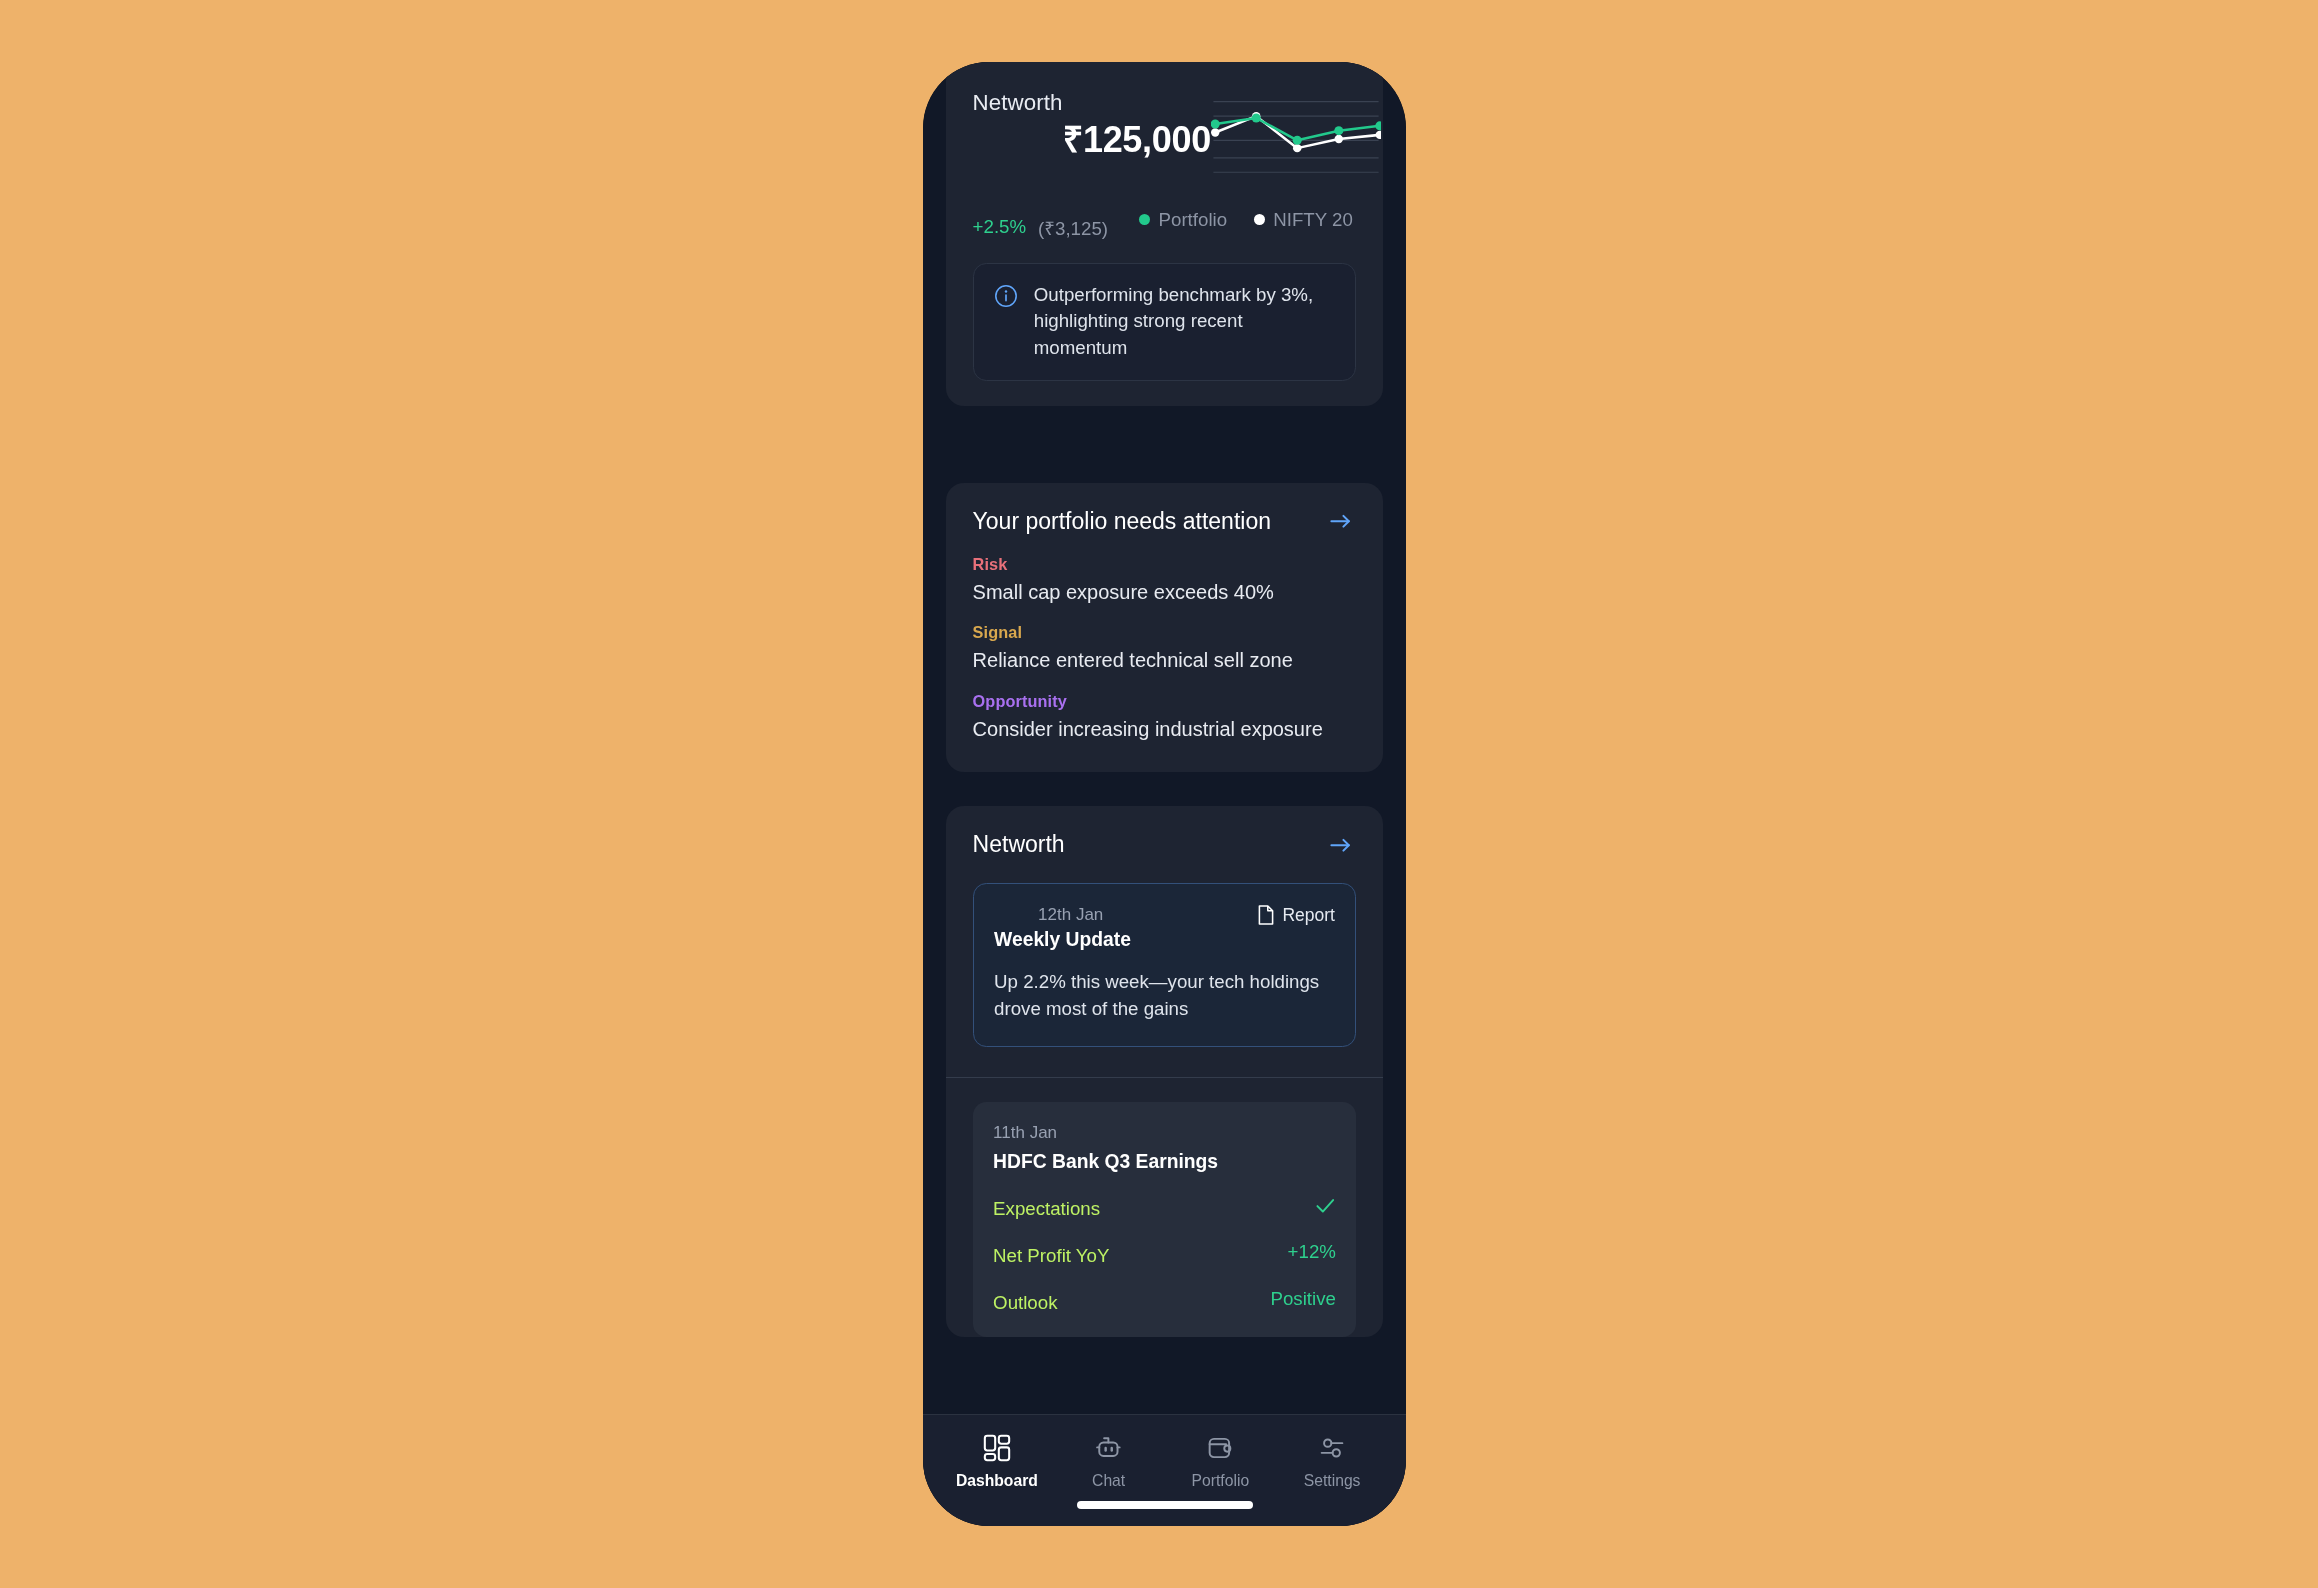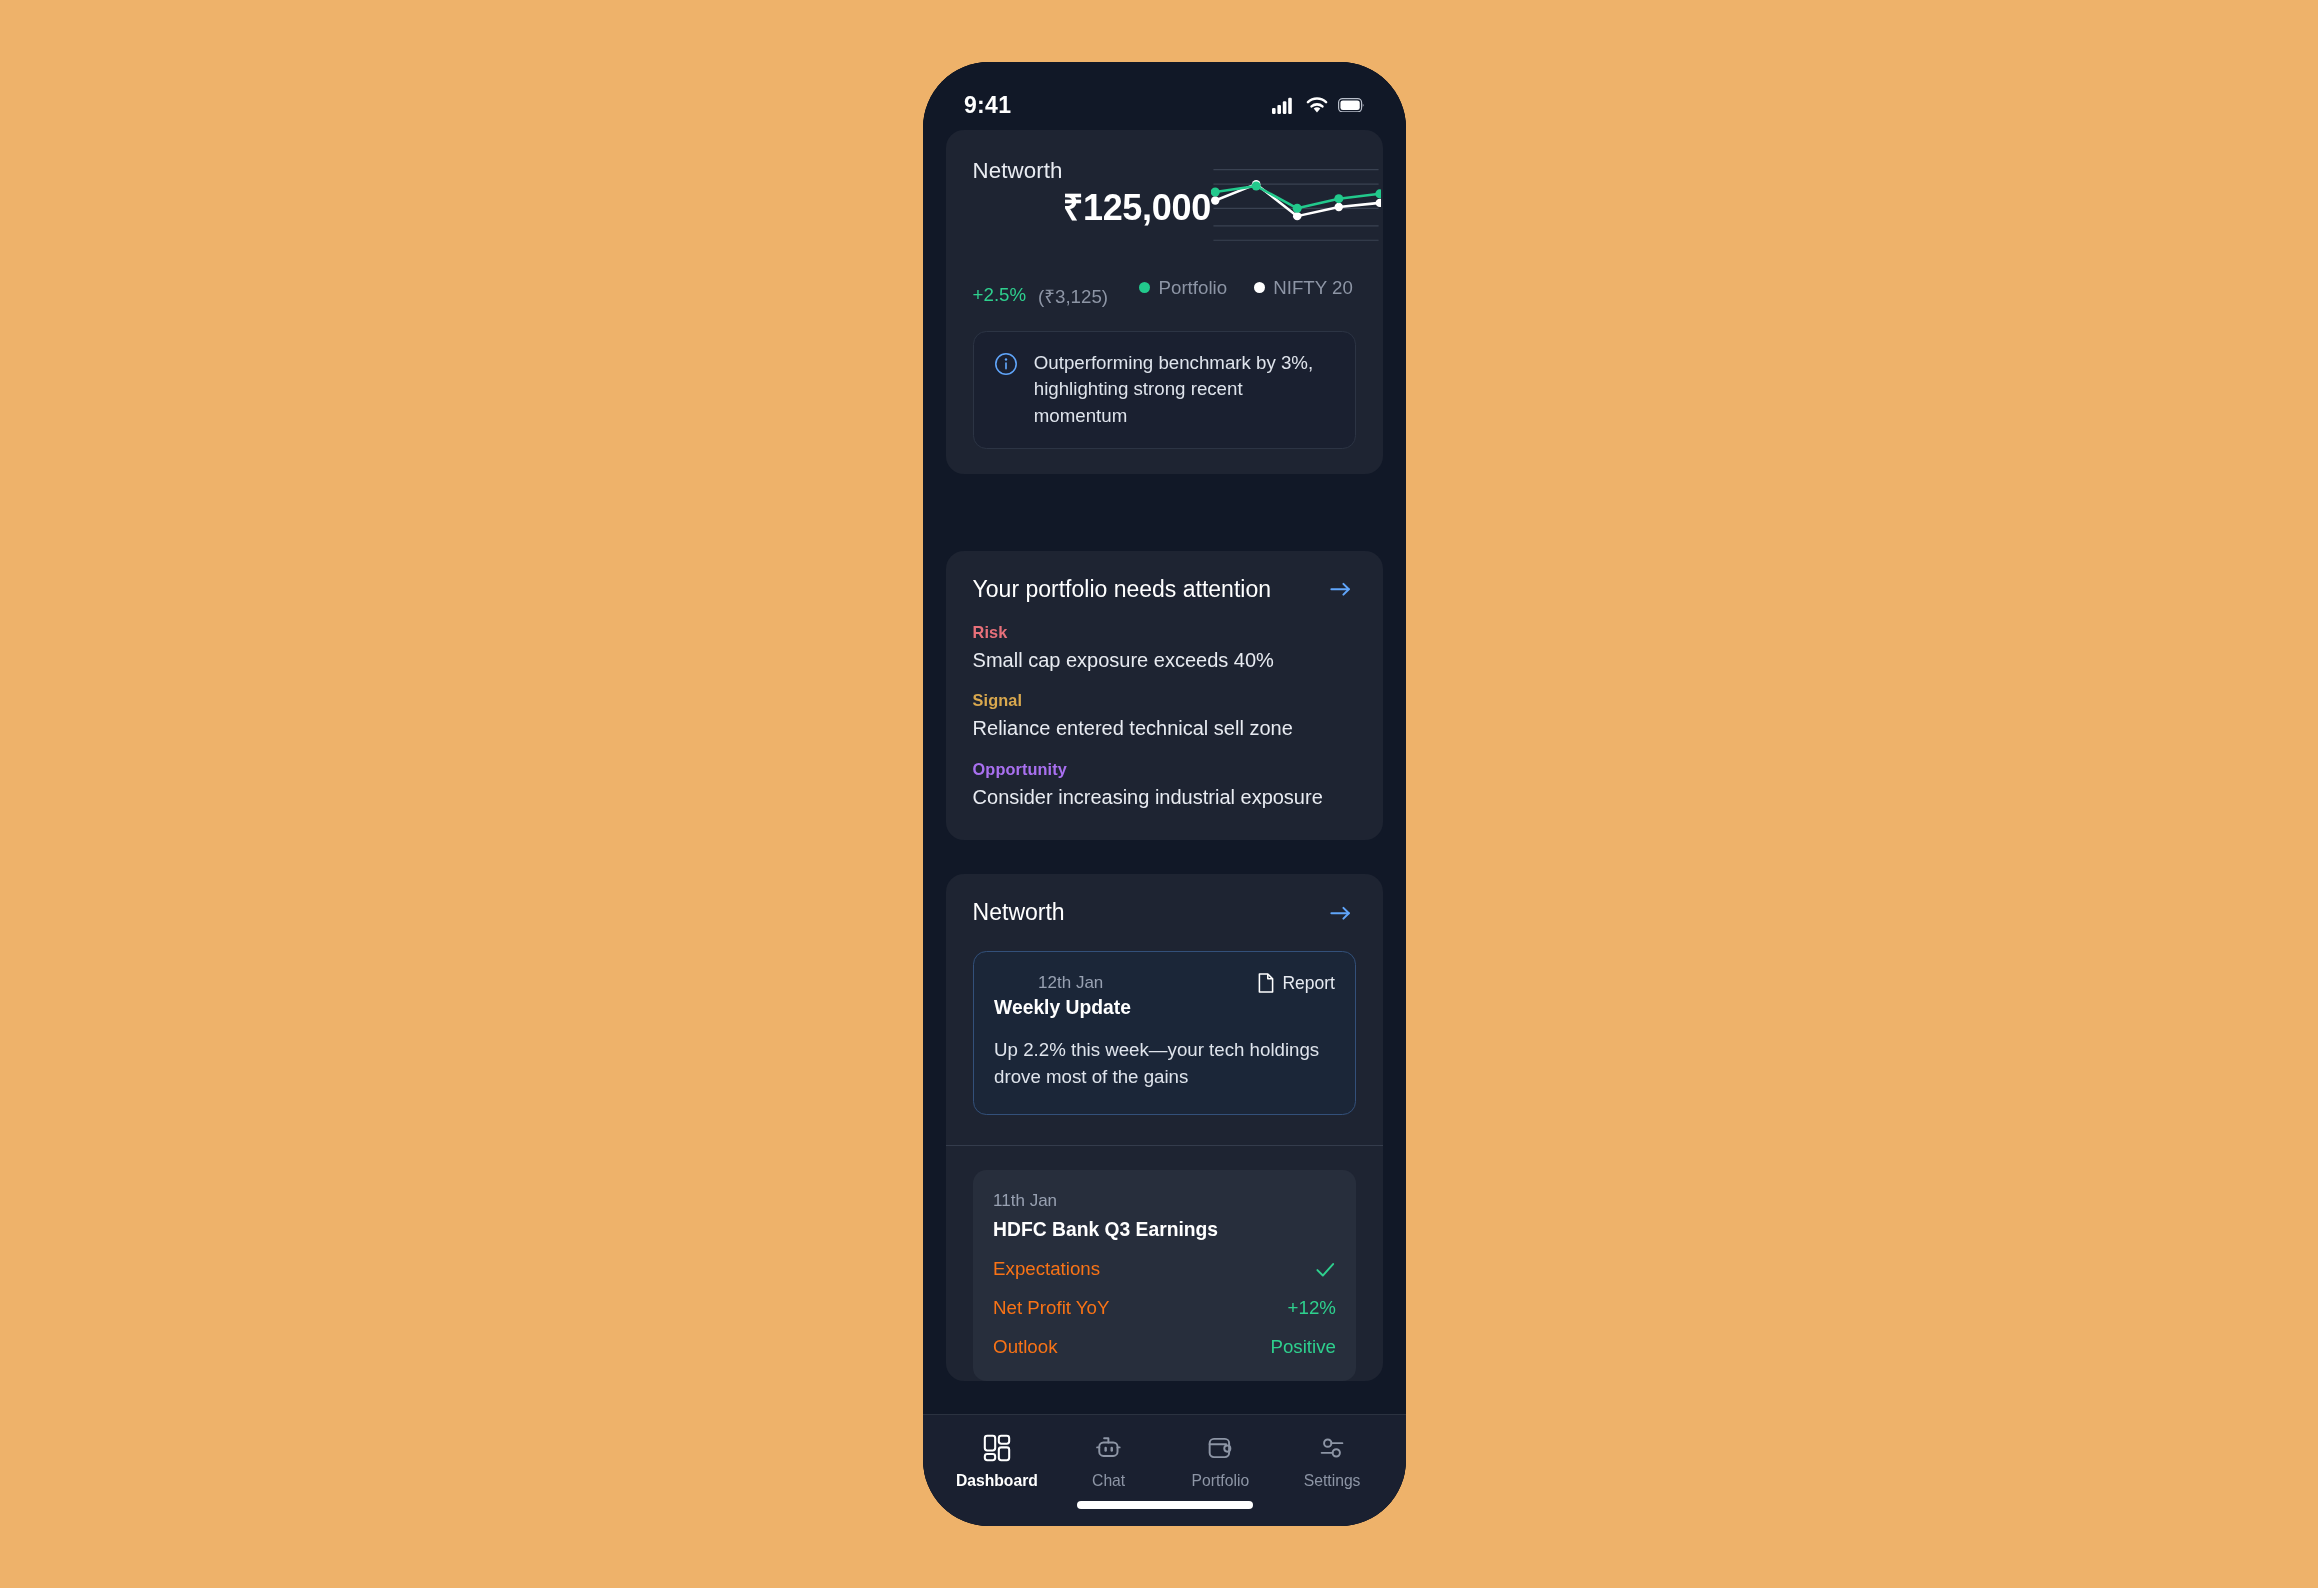--- a/index.html
+++ b/index.html
@@ -118,21 +118,21 @@
 
   .update-block {
     margin:25px 26.6px 0 26.6px;
     background:#272e3c;
     border-radius:13.3px;
     padding:20.5px 20.5px 23px 20.5px;
   }
   .ub-date { color:#98a1b2; font-size:17px; }
   .ub-title { color:#ffffff; font-size:19.3px; font-weight:700; margin-top:8.5px; }
   .stat-row { display:flex; align-items:center; justify-content:space-between; margin-top:17px; }
-  .stat-key { color:#f97316; font-size:18.7px; }
+  .stat-key { color:#bef264; font-size:18.7px;margin-top:8px; }
   .stat-val { font-size:18.7px; font-weight:500; }
 
   
   .tabbar {
     flex:0 0 112px;
     border-top:0.9px solid #2b3240;
     background:#1a2030;
     display:flex; align-items:flex-start;
     padding:17px 18px 0 18px;
   }
@@ -147,41 +147,20 @@
     width:176px; height:8.5px; border-radius:4.8px; background:#ffffff;
   }
 </style>
 </head>
 <body>
 
 <div class="stage">
   <div class="phone">
     <div class="screen">
 
-      <div class="statusbar">
-        <div class="status-time">9:41</div>
-        <div class="status-icons">
-          <svg width="24" height="17" viewBox="0 0 40 28">
-            <rect x="0" y="18" width="6" height="10" rx="2" fill="#fff"></rect>
-            <rect x="9" y="13" width="6" height="15" rx="2" fill="#fff"></rect>
-            <rect x="18" y="7" width="6" height="21" rx="2" fill="#fff"></rect>
-            <rect x="27" y="1" width="6" height="27" rx="2" fill="#fff"></rect>
-          </svg>
-          <svg width="22" height="16.3" viewBox="0 0 36 27">
-            <path d="M3 8.5 A22 22 0 0 1 33 8.5" stroke="#fff" stroke-width="4.2" fill="none" stroke-linecap="round"></path>
-            <path d="M9 15.5 A14 14 0 0 1 27 15.5" stroke="#fff" stroke-width="4.2" fill="none" stroke-linecap="round"></path>
-            <path d="M18 25.5 l-5.5 -6.3 a8.4 8.4 0 0 1 11 0 z" fill="#fff"></path>
-          </svg>
-          <svg width="26.6" height="14.5" viewBox="0 0 44 24">
-            <rect x="1" y="1" width="38" height="22" rx="6.5" stroke="#b9bfcb" stroke-width="2" fill="none"></rect>
-            <rect x="4" y="4" width="32" height="16" rx="4" fill="#fff"></rect>
-            <path d="M41 9 q3 3 0 6 z" fill="#b9bfcb"></path>
-          </svg>
-        </div>
-      </div>
 
       <div class="content">
 
         <div class="card networth-card">
           <div class="nw-top">
             <div class="nw-left">
               <div class="nw-label">Networth</div>
               <div class="nw-value">₹125,000</div>
             </div>
             <div class="chart-wrap">

